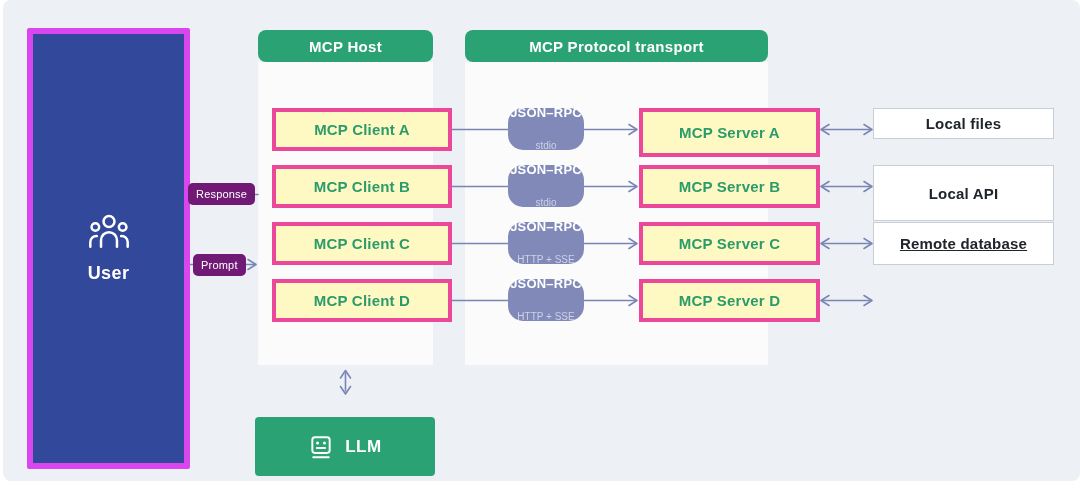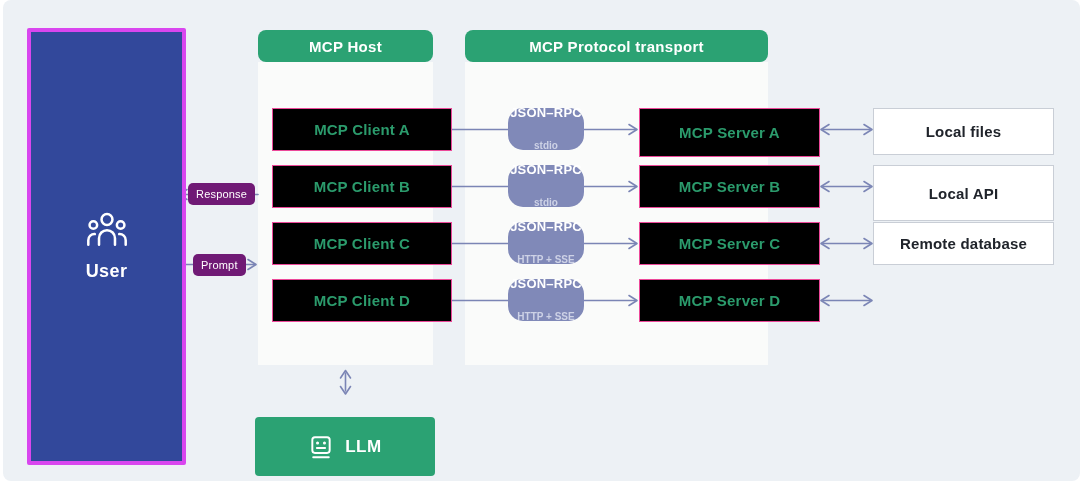--- a/index.html
+++ b/index.html
@@ -15,41 +15,41 @@
   .panel{
     position:absolute;background:#fafbfa;z-index:1;
   }
   .header{
     position:absolute;background:#2ba273;color:#ffffff;z-index:3;
     display:flex;align-items:center;justify-content:center;
     font-size:15px;font-weight:bold;letter-spacing:.3px;border-radius:8px;
   }
   .user-box{
     position:absolute;left:27px;top:28px;width:151px;height:429px;
-    background:#32489b;border:4px solid #d946ef;border-radius:2px;z-index:3;
+    background:#32489b;border:6px solid #d946ef;border-radius:2px;z-index:3;
     display:flex;flex-direction:column;align-items:center;justify-content:center;
   }
   .user-box .label{color:#ffffff;font-size:18px;font-weight:bold;margin-top:14px;letter-spacing:.4px;}
   .node{
     position:absolute;z-index:3;display:flex;align-items:center;justify-content:center;
     font-size:15px;font-weight:bold;box-sizing:border-box;
   }
   .client,.server{
-    background:#000000;border:1px solid #ec4899;color:#2b9b6c;letter-spacing:.2px;
+    background:#fef9c3;border:4px solid #ec4899;color:#2b9b6c;letter-spacing:.2px;
   }
   .resource{
     background:#ffffff;border:1px solid #c9ced6;color:#20242b;letter-spacing:.2px;
   }
   .rpc-badge{
     position:absolute;z-index:3;background:#8089b8;border-radius:15px;
     display:flex;flex-direction:column;align-items:center;justify-content:center;
     box-sizing:border-box;line-height:1.15;
   }
   .rpc-badge .t{color:#ffffff;font-size:13px;font-weight:bold;letter-spacing:.2px;}
-  .rpc-badge .s{color:#cdd2e6;font-size:10px;margin-top:19px;font-weight:bold;}
+  .rpc-badge .s{color:#cdd2e6;font-size:10px;margin-top:19px;}
   .msg-badge{
     position:absolute;z-index:4;background:#701a75;border-radius:5px;height:22px;
     display:flex;align-items:center;justify-content:center;color:#ffffff;
     font-size:11px;padding:6px 8px;box-sizing:border-box;letter-spacing:.2px;
   }
   .llm-box{
     position:absolute;left:255px;top:397px;width:180px;height:59px;z-index:3;
     background:#2ba273;border-radius:4px;display:flex;align-items:center;justify-content:center;gap:11px;margin-top:20px;
   }
   .llm-box .label{color:#ffffff;font-size:17px;font-weight:bold;letter-spacing:.6px;}
@@ -172,23 +172,23 @@
   <div class="rpc-badge" style="left:508px;top:279px;width:76px;height:42px;">
     <span class="t">JSON–RPC</span>
     <span class="s">HTTP + SSE</span>
   </div>
 
   <div class="node server" style="left:639px;top:108px;width:181px;height:49px;">MCP Server A</div>
   <div class="node server" style="left:639px;top:165px;width:181px;height:43px;">MCP Server B</div>
   <div class="node server" style="left:639px;top:222px;width:181px;height:43px;">MCP Server C</div>
   <div class="node server" style="left:639px;top:279px;width:181px;height:43px;">MCP Server D</div>
 
-  <div class="node resource" style="left:873px;top:108px;width:181px;height:47px;">Local files</div>
+  <div class="node resource" style="left:873px;top:108px;width:181px;height:31px;">Local files</div>
   <div class="node resource" style="left:873px;top:165px;width:181px;height:56px;">Local API</div>
-  <div class="node resource" style="left:873px;top:222px;width:181px;height:43px;">Remote database</div>
+  <div class="node resource" style="left:873px;top:222px;width:181px;height:43px;text-decoration:underline;">Remote database</div>
 
   <div class="llm-box">
     <svg width="26" height="26" viewBox="0 0 24 24" fill="none" stroke="#ffffff" stroke-width="1.8" stroke-linecap="round">
       <rect x="4" y="3" width="16" height="14.5" rx="2.4"></rect>
       <circle cx="8.8" cy="8.3" r="0.6" fill="#ffffff" stroke-width="1.6"></circle>
       <circle cx="15.2" cy="8.3" r="0.6" fill="#ffffff" stroke-width="1.6"></circle>
       <line x1="8.2" y1="13" x2="15.8" y2="13"></line>
       <line x1="4.8" y1="21.4" x2="19.2" y2="21.4"></line>
     </svg>
     <span class="label">LLM</span>

